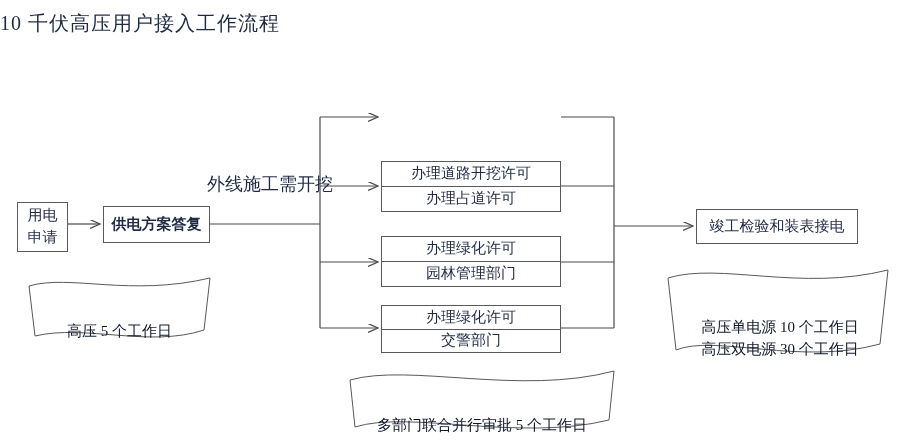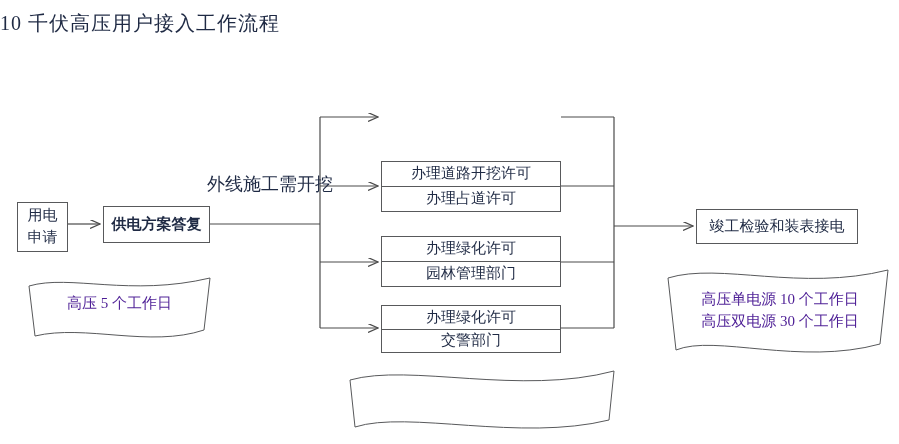--- a/index.html
+++ b/index.html
@@ -109,21 +109,22 @@
   .ribbon {
     position: absolute;
   }
   .ribbon-text {
     position: absolute;
     width: 100%;
     text-align: center;
     font-size: 15px;
     line-height: 1.45;
     white-space: nowrap;
-    color: #4c1d95;
+    color: #0f172a;
+    margin-top: 28px;
   }
   #ribbon-left { left: 27px; top: 276px; width: 185px; height: 58px; }
   #ribbon-left .ribbon-text { top: 17px; }
   #ribbon-right { left: 668px; top: 266px; width: 224px; height: 88px; }
   #ribbon-right .ribbon-text { top: 23px; }
   #ribbon-bottom { left: 348px; top: 369px; width: 268px; height: 60px; }
   #ribbon-bottom .ribbon-text { top: 18px; }
 </style>
 </head>
 <body>
@@ -197,20 +198,23 @@
   <div class="node" id="node-final">
     <div class="line">竣工检验和装表接电</div>
   </div>
 
   <div class="edge-label" id="label-excavation">外线施工需开挖</div>
 
   <div class="ribbon" id="ribbon-left">
     <div class="ribbon-text">高压 5 个工作日</div>
   </div>
 
+  <div class="ribbon" id="ribbon-bottom">
+    <div class="ribbon-text">多部门联合并行审批 5 个工作日</div>
+  </div>
 
   <div class="ribbon" id="ribbon-right">
     <div class="ribbon-text">
       <div>高压单电源 10 个工作日</div>
       <div>高压双电源 30 个工作日</div>
     </div>
   </div>
 
 </div>
 

